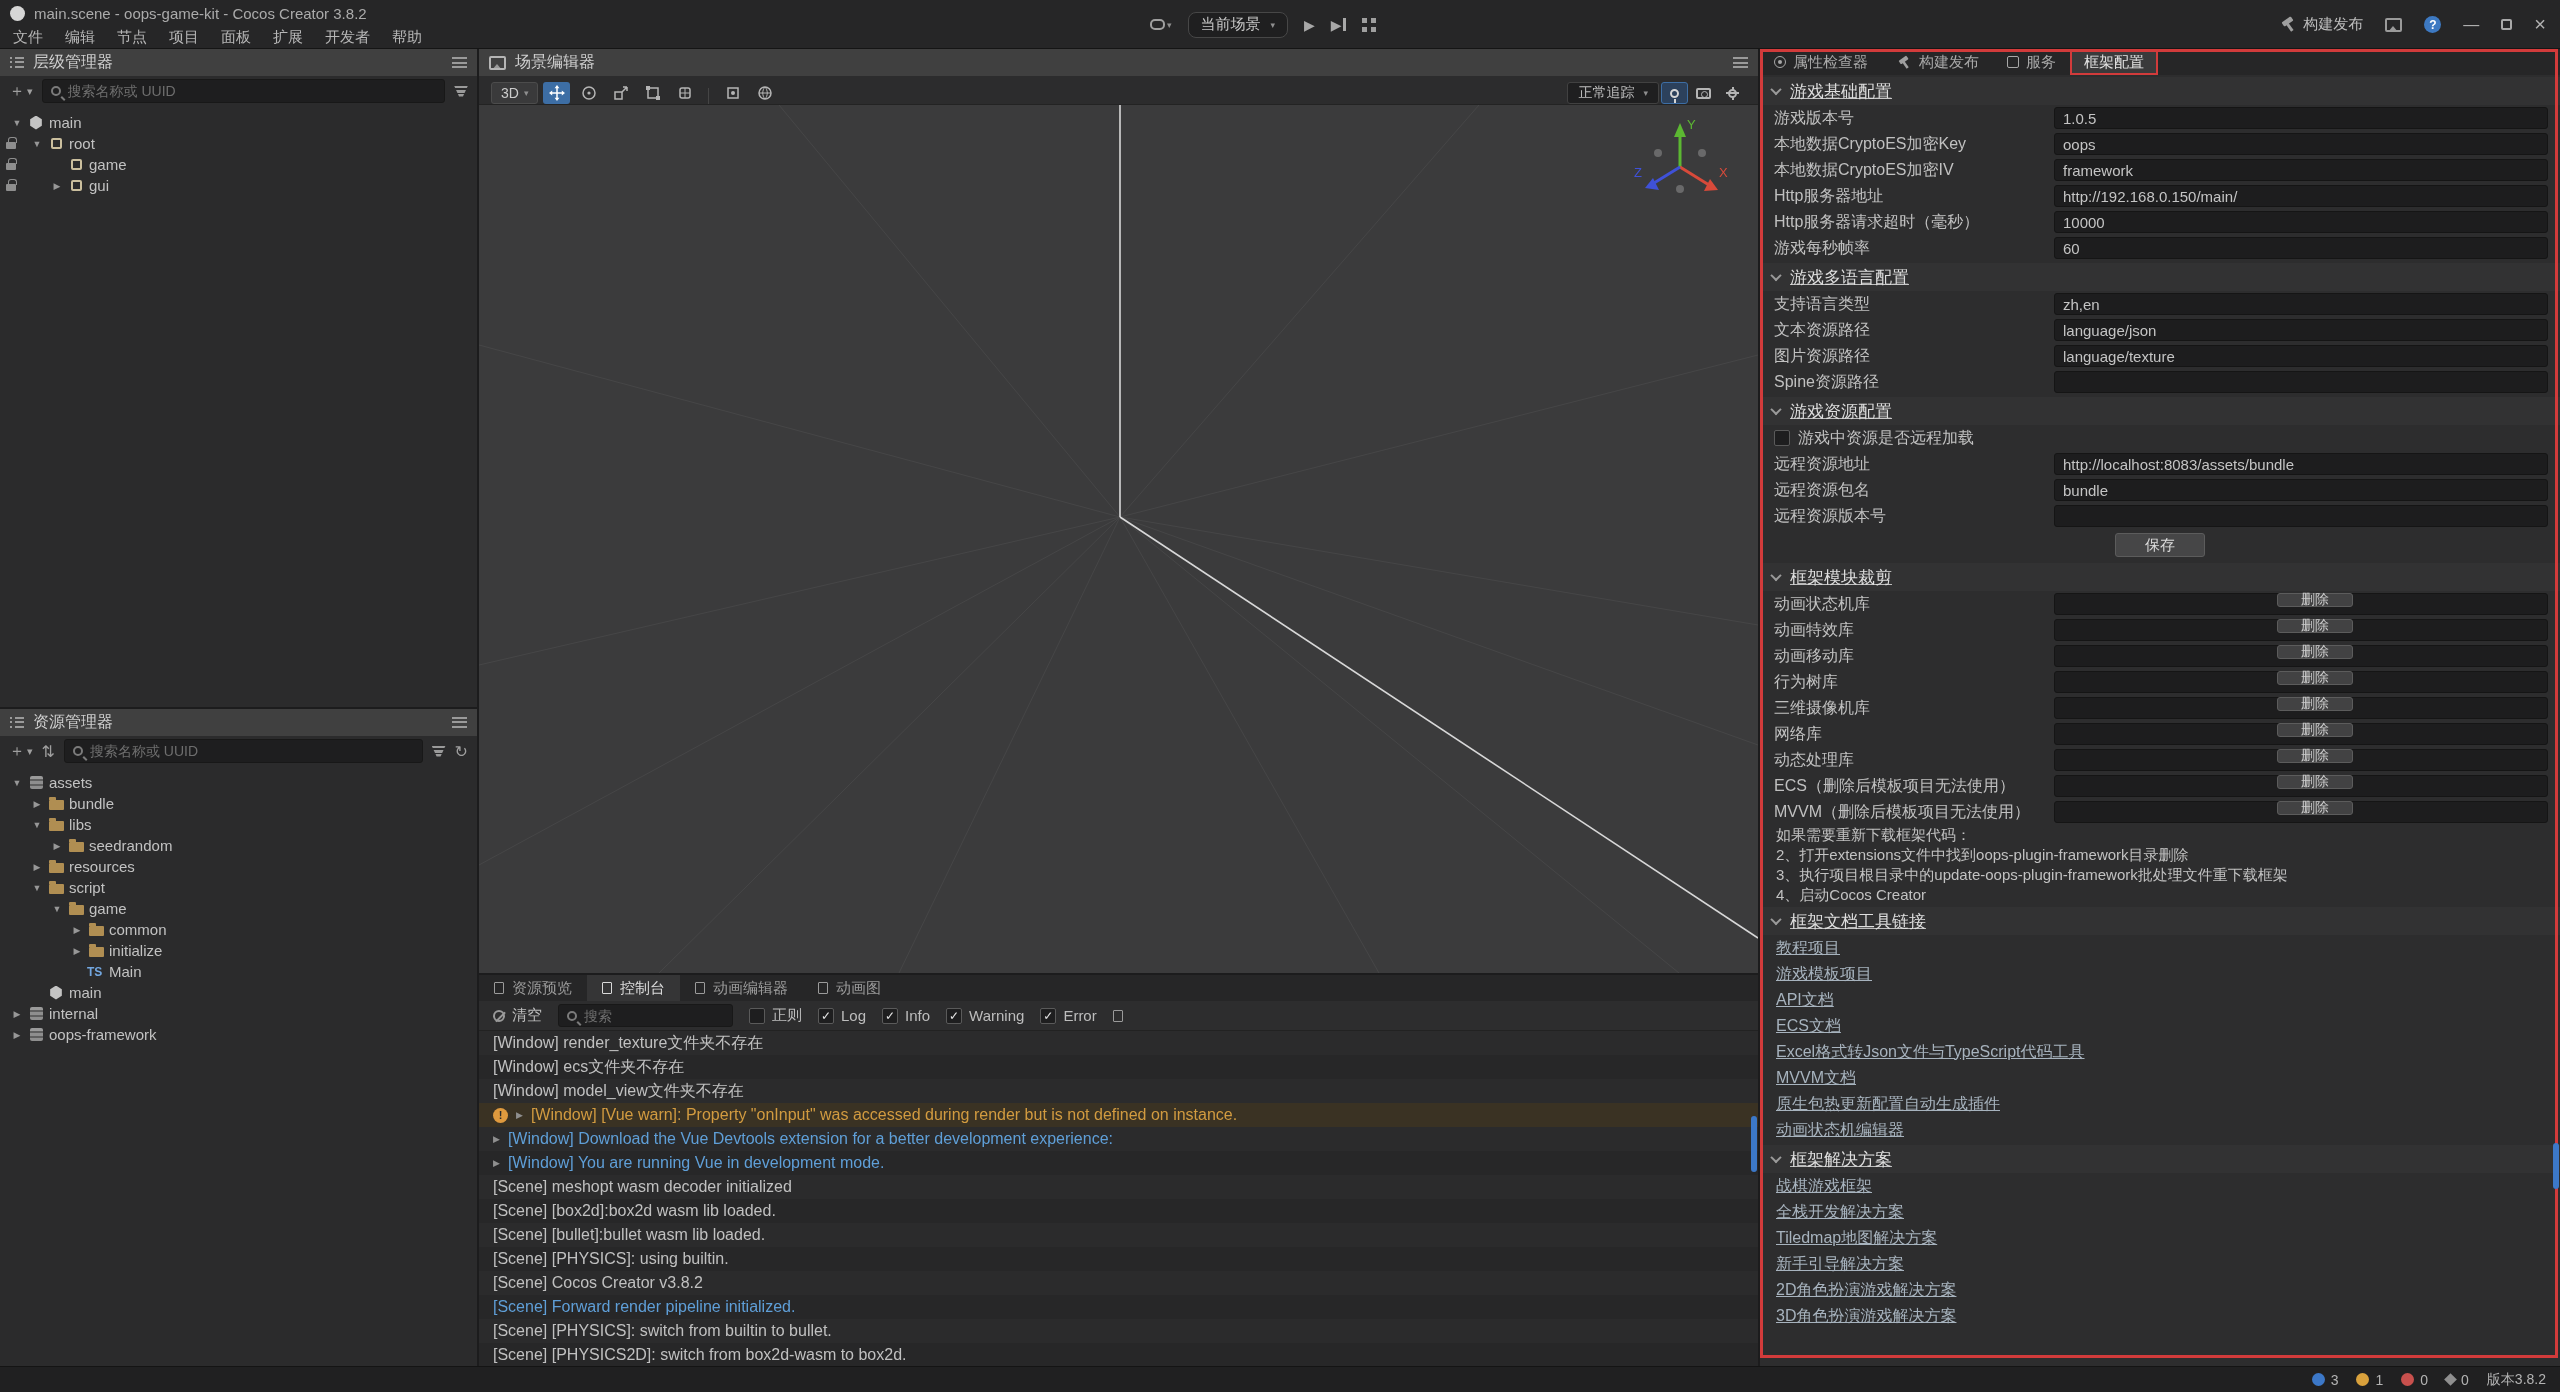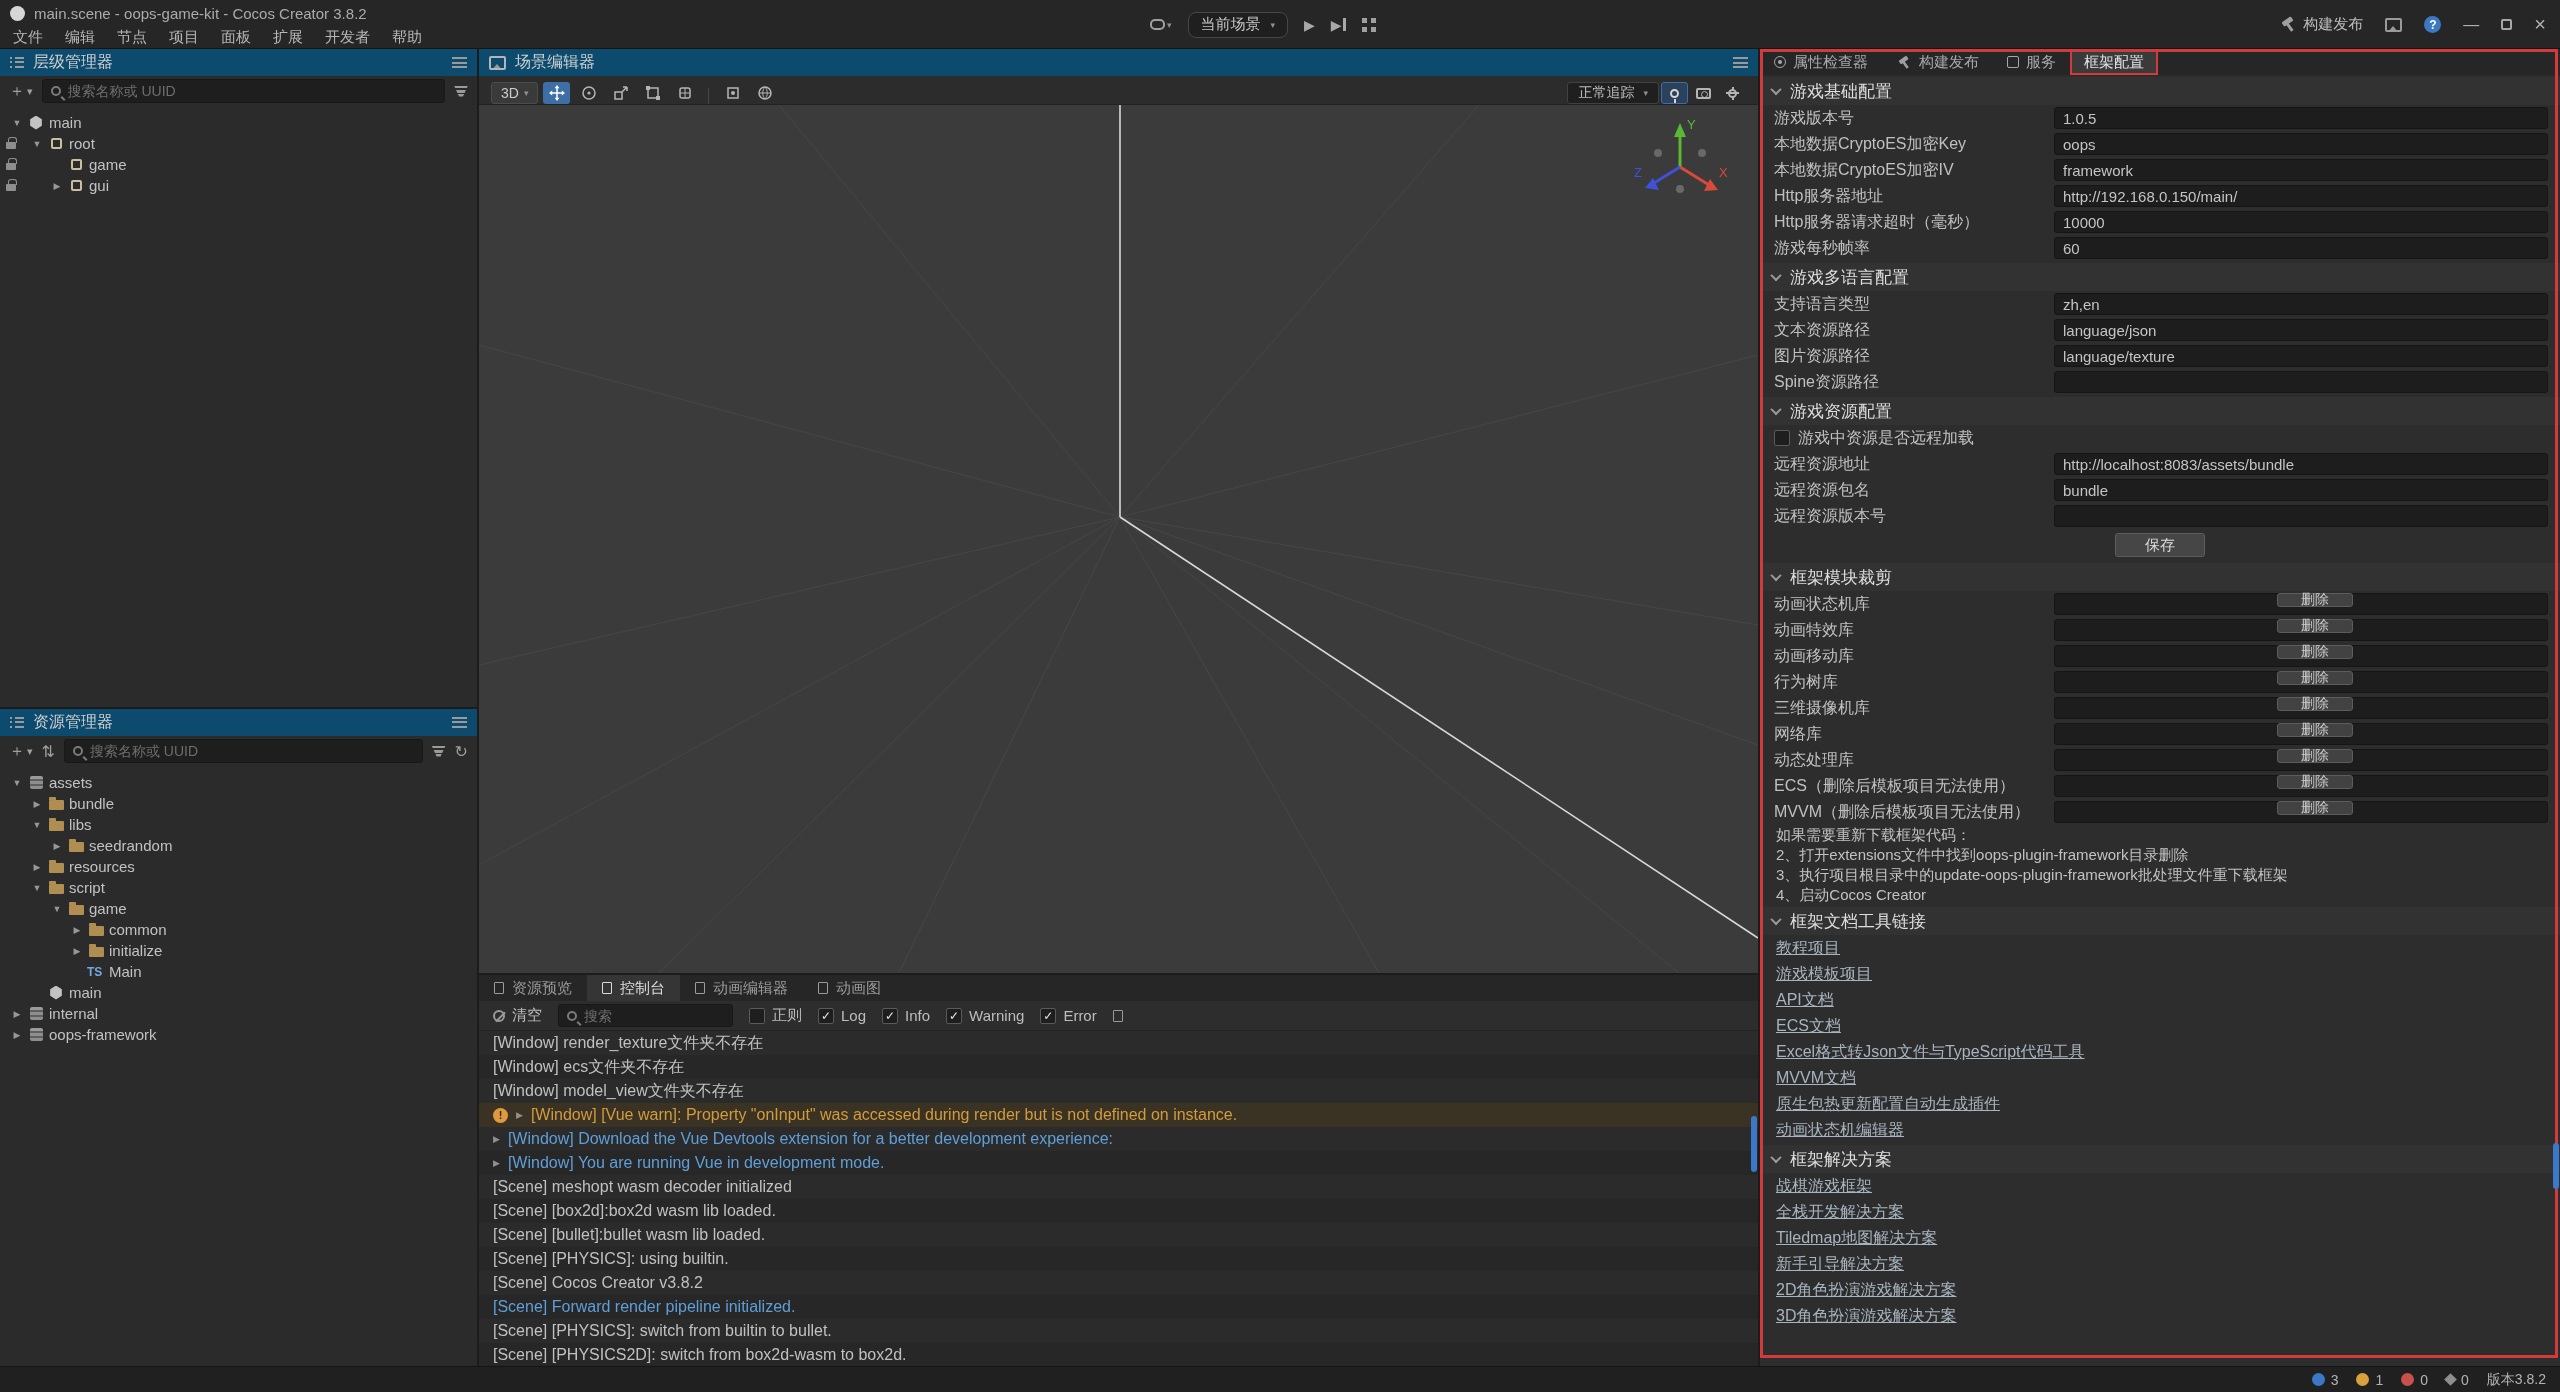--- a/index.html
+++ b/index.html
@@ -42,21 +42,21 @@
   .win-btn { color:#b2b2b2; font-size:16px; display:flex; align-items:center; }
   .max-shape { width:11px; height:11px; border:2px solid #a8a8a8; border-radius:2px; }
   
   .main { display:flex; height:1317px; }
   .col-left { width:477px; flex:none; display:flex; flex-direction:column; gap:2px; }
   .col-center { flex:1; display:flex; flex-direction:column; gap:2px; margin:0 2px; min-width:0; }
   .col-right { width:800px; flex:none; background:#2d2d2e; display:flex; flex-direction:column; position:relative; }
   .panel { background:#2b2b2c; display:flex; flex-direction:column; overflow:hidden; }
   .hierarchy { height:658px; flex:none; }
   .assets { flex:1; }
-  .panel-header { height:27px; background:#0c4a6e; display:flex; align-items:center; gap:9px; padding:0 10px; font-size:16px; color:#cfcfcf; flex:none; }
+  .panel-header { height:27px; background:#404040; display:flex; align-items:center; gap:9px; padding:0 10px; font-size:16px; color:#cfcfcf; flex:none; }
   .ph-spacer { flex:1; }
   .menu-icon { width:15px; height:11px; flex:none;
     background:linear-gradient(#9a9a9a 0 2px, transparent 2px 4.5px, #9a9a9a 4.5px 6.5px, transparent 6.5px 9px, #9a9a9a 9px 11px); }
   .tree-panel-icon { width:14px; height:11px; flex:none;
     background:linear-gradient(90deg,#9a9a9a 0 2px, transparent 2px 5px, #9a9a9a 5px 100%);
     -webkit-mask:linear-gradient(#000 0 2px,transparent 2px 4.5px,#000 4.5px 6.5px,transparent 6.5px 9px,#000 9px 11px); 
     mask:linear-gradient(#000 0 2px,transparent 2px 4.5px,#000 4.5px 6.5px,transparent 6.5px 9px,#000 9px 11px); }
   .search-row { height:30px; display:flex; align-items:center; gap:9px; padding:0 9px; flex:none; }
   .icon-btn { display:flex; align-items:center; gap:2px; color:#9f9f9f; font-size:16px; flex:none; }
   .icon-btn .small { font-size:11px; }
@@ -135,21 +135,21 @@
   .expand-arrow { font-size:9px; color:#8f8f8f; flex:none; }
   .vthumb { position:absolute; right:1px; width:6px; background:#3c78c8; border-radius:3px; }
   
   .insp-tabs { height:26px; background:#262627; display:flex; align-items:stretch; flex:none; }
   .itab { display:flex; align-items:center; gap:7px; padding:0 14px; font-size:15px; color:#a8a8a8; }
   .itab.active { background:#3a3a3b; color:#e2e2e2; outline:2px solid #d23b3b; outline-offset:-2px; }
   .target-shape { width:12px; height:12px; border:1.5px solid currentColor; border-radius:50%; position:relative; flex:none; }
   .target-shape::after { content:""; position:absolute; left:3px; top:3px; width:4px; height:4px; border-radius:50%; background:currentColor; }
   .server-shape { width:12px; height:12px; border:1.5px solid currentColor; border-radius:2px; flex:none; }
   .insp-body { flex:1; overflow:hidden; padding-bottom:8px; }
-  .sec-header { height:28px; display:flex; align-items:center; gap:10px; padding:0 12px; background:#323233; margin-top:2px; }
+  .sec-header { height:28px; display:flex; align-items:center; gap:10px; padding:0 12px; background:#323233; margin-top:2px;text-decoration:underline; }
   .sec-title { font-size:17px; color:#dedede; }
   .chev { width:8px; height:8px; border-right:2px solid #9a9a9a; border-bottom:2px solid #9a9a9a; transform:rotate(45deg) translate(-1px,-1px); flex:none; }
   .prop-row { height:26px; display:flex; align-items:center; padding:0 12px 0 14px; gap:8px; }
   .prop-label { width:272px; flex:none; font-size:16px; color:#c0c0c0; white-space:nowrap; overflow:hidden; }
   .prop-input { flex:1; height:22px; background:#1d1d1e; border:1px solid #151515; border-radius:3px;
     color:#c4c4c4; font-size:15px; padding:0 8px; font-family:inherit; outline:none; min-width:0; }
   .check-label { font-size:16px; color:#c0c0c0; }
   .btn-row { height:32px; display:flex; align-items:center; justify-content:center;font-family:Liberation Serif, serif; }
   .save-btn { width:90px; height:24px; background:#464647; border:1px solid #5c5c5c; border-radius:3px;
     color:#dcdcdc; font-size:15px; display:flex; align-items:center; justify-content:center; cursor:default; }

